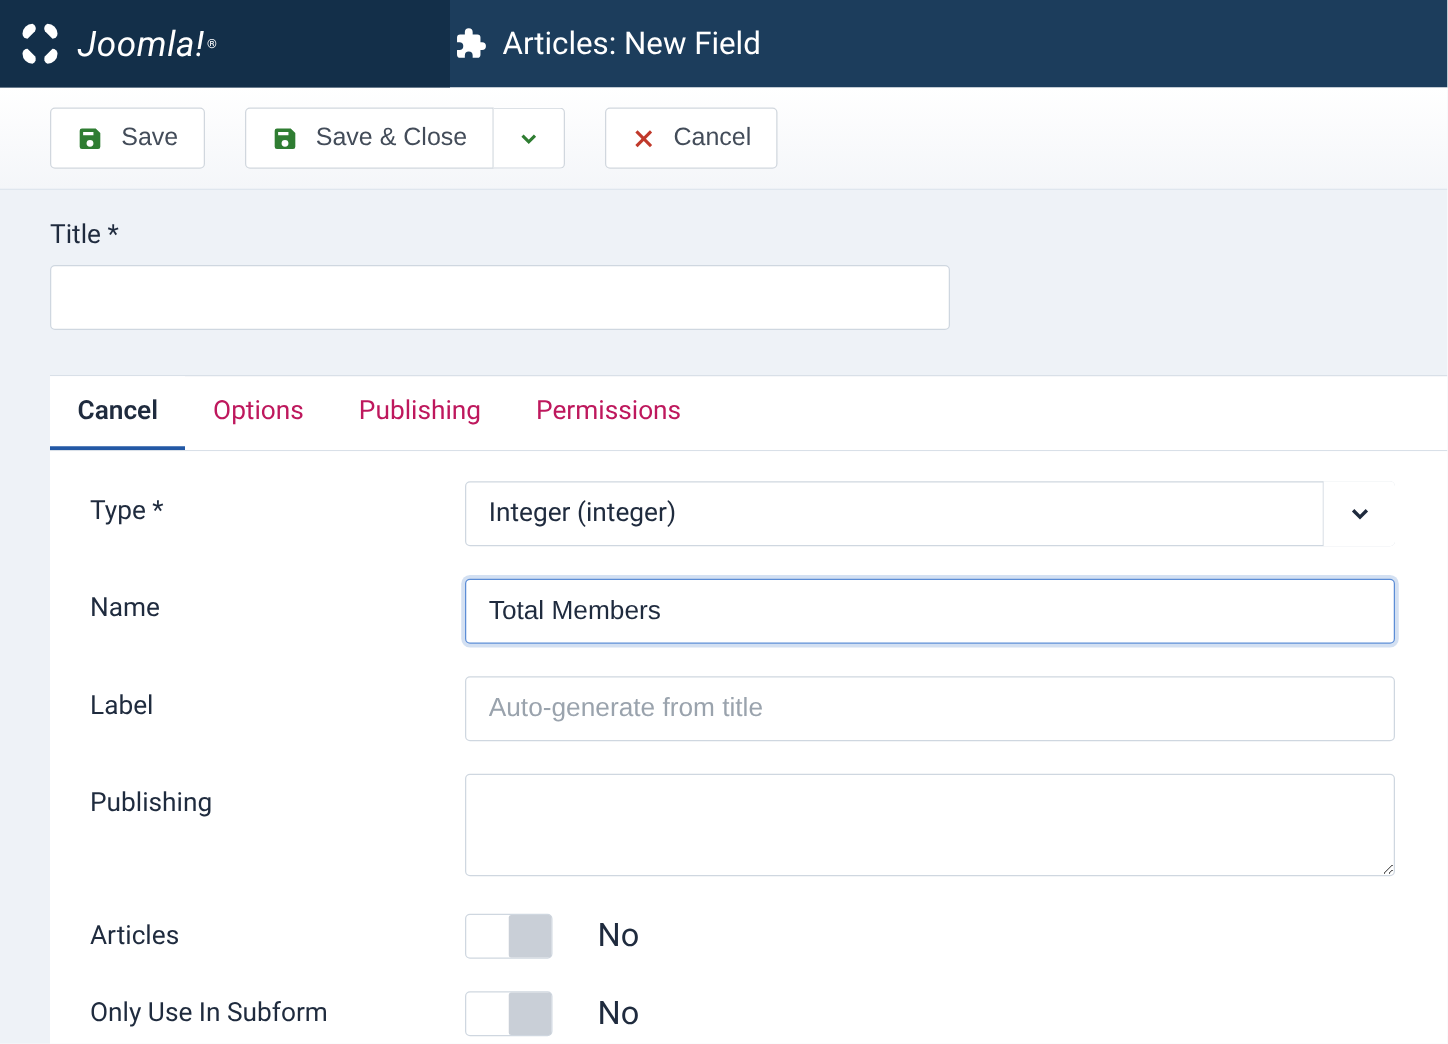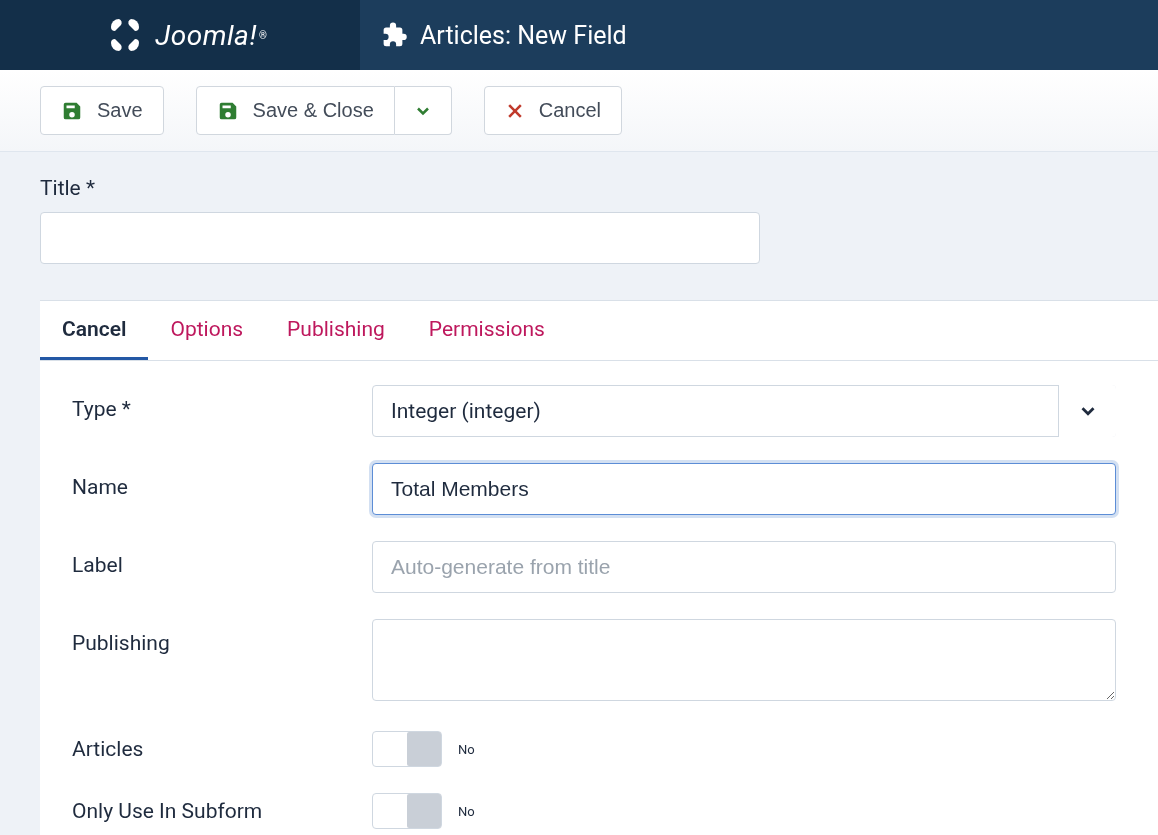--- a/index.html
+++ b/index.html
@@ -18,33 +18,31 @@
     height: 70px;
     background: #1c3d5c;
   }
   .brand {
     width: 360px;
     background: #132f49;
     display: flex;
     align-items: center;
     padding-left: 10px;
     color: #fff;
-    justify-content: center;
   }
   .brand svg { margin-right: 8px; }
   .brand-text {
     font-size: 28px;
     font-weight: 400;
     letter-spacing: .5px;
     font-style: italic;
   }
   .page-title-area {
     display: flex;
     align-items: center;
-    padding-left: 18px;
     color: #fff;
   }
   .page-title-area svg { margin-right: 12px; }
   .page-title-text {
     font-size: 25px;
     font-weight: 400;
   }
 
   
   .toolbar {
@@ -210,22 +208,23 @@
   .toggle .knob {
     position: absolute;
     width: 34px;
     height: 34px;
     right: 0;
     top: 0;
     background: #c9cfd7;
     border-radius: 2px;
   }
   .toggle-label {
-    font-size: 13px;
-    color: #1f2b3e;
+    font-size: 26px;
+    color: #1f2b3e;
+    margin-left: 20px;
   }
 </style>
 </head>
 <body>
 
 <div class="topbar">
   <div class="brand">
     <svg width="44" height="44" viewBox="0 0 44 44">
       <g fill="#fff">
         <path d="M16 6 a8 8 0 0 0 -8 8 a4 4 0 0 0 4 4 l6 -6 a4 4 0 0 0 -2 -6Z"></path>

